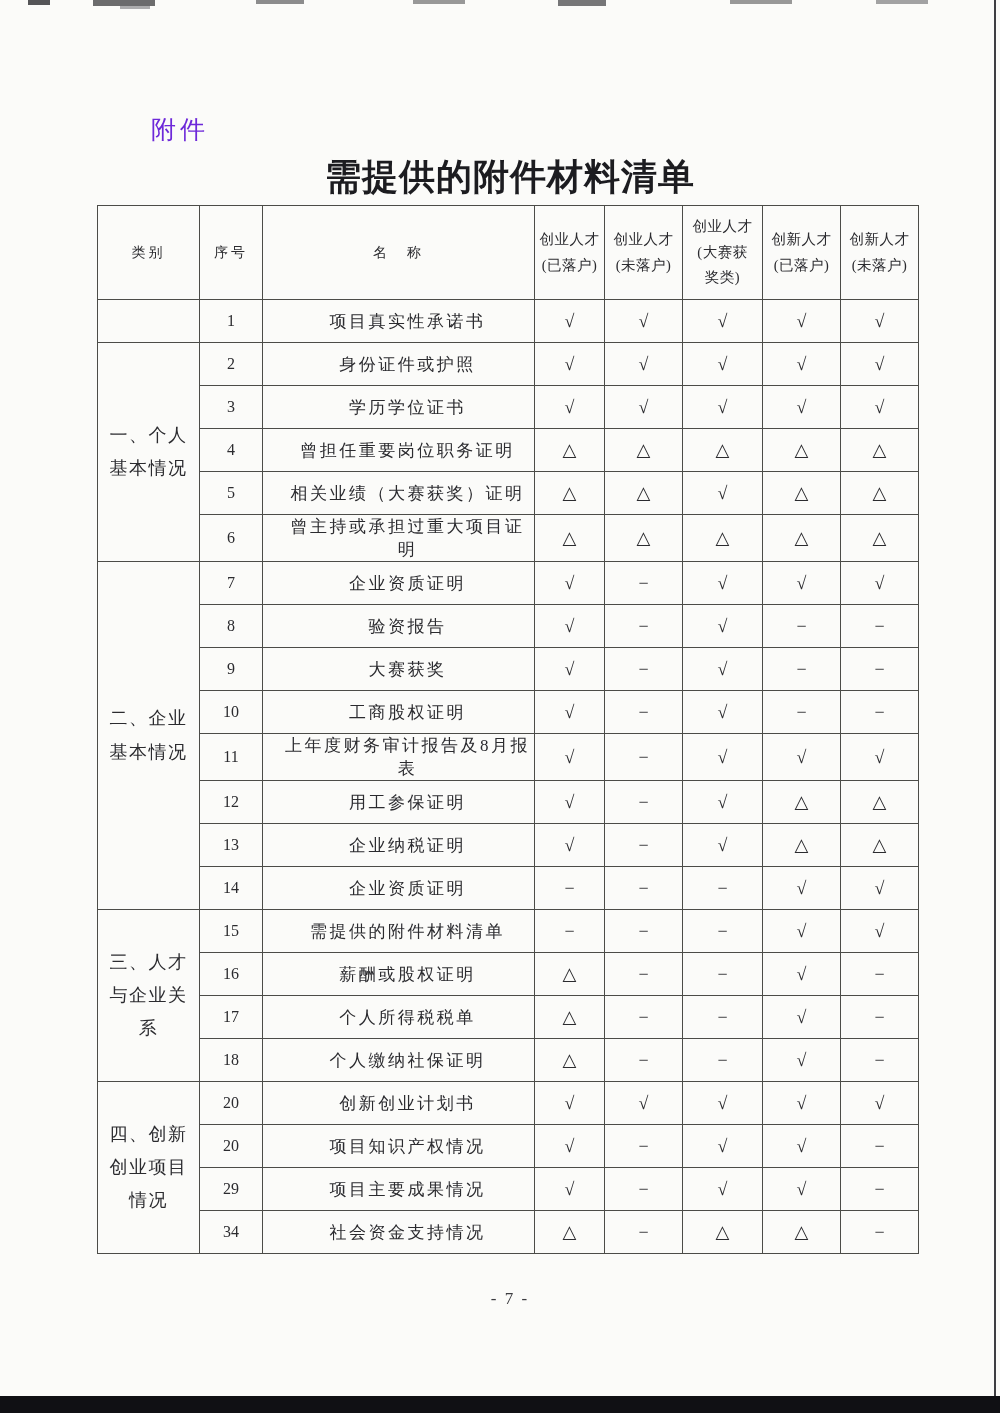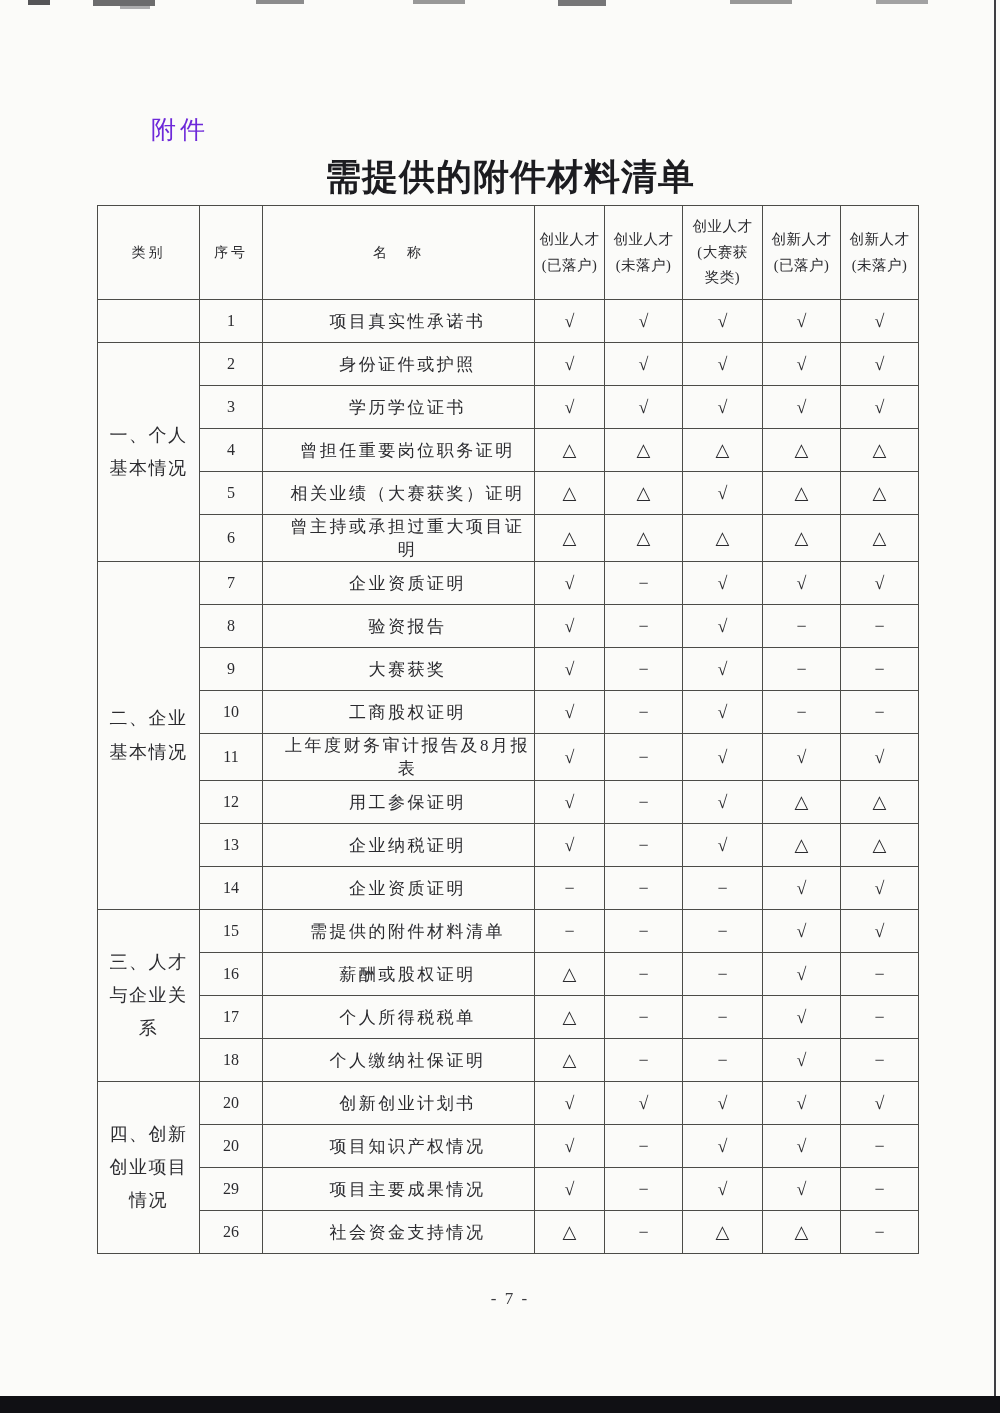--- a/index.html
+++ b/index.html
@@ -306,21 +306,21 @@
         <tr>
           <td class="num">29</td>
           <td class="name">项目主要成果情况</td>
           <td class="val">√</td>
           <td class="val">−</td>
           <td class="val">√</td>
           <td class="val">√</td>
           <td class="val">−</td>
         </tr>
         <tr>
-          <td class="num">26</td>
+          <td class="num">34</td>
           <td class="name">社会资金支持情况</td>
           <td class="val">△</td>
           <td class="val">−</td>
           <td class="val">△</td>
           <td class="val">△</td>
           <td class="val">−</td>
         </tr>
       </tbody>
   </table>
 

